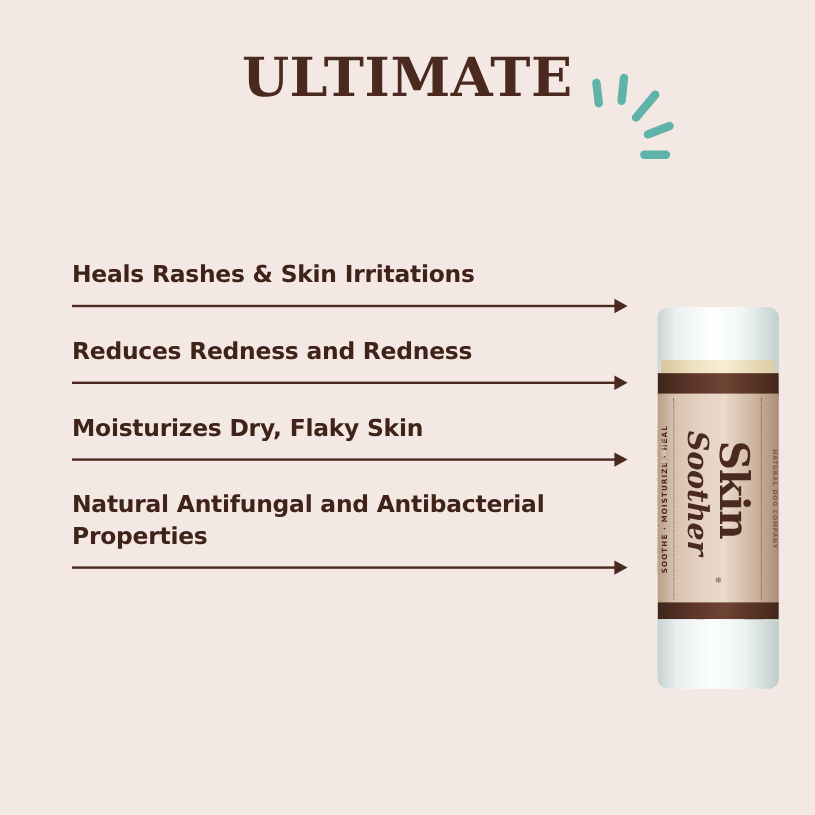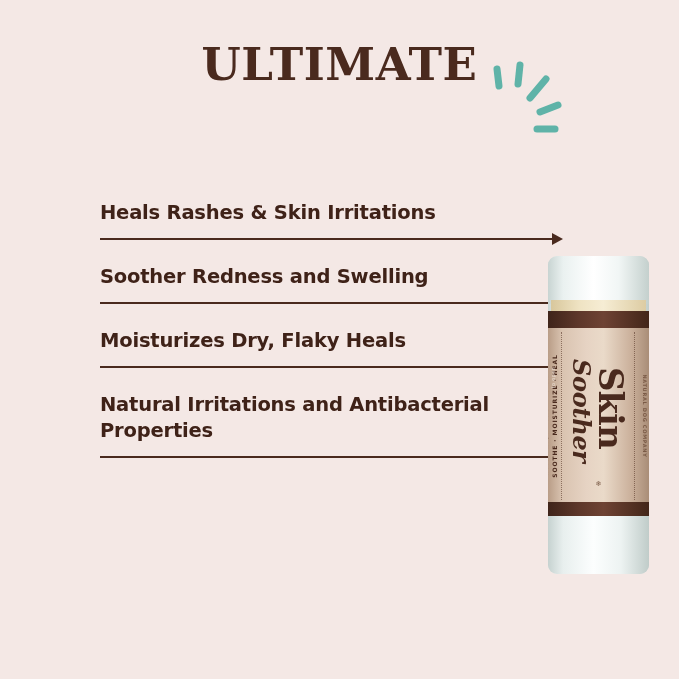--- a/index.html
+++ b/index.html
@@ -48,23 +48,22 @@
     top: 55px;
     width: 86px;
     height: 86px;
     pointer-events: none;
   }
 
   
   .benefits {
     position: absolute;
     left: 60px;
-    top: 200px;
+    top: 216px;
     width: 470px;
-    margin-left: 40px;
   }
   .benefit-item {
     position: relative;
     margin-bottom: 19px;
   }
   .benefit-text {
     font-family: "DejaVu Sans", sans-serif;
     font-weight: bold;
     font-size: 19.5px;
     line-height: 26px;
@@ -351,38 +350,38 @@
 
     <div class="benefit-item">
       <div class="benefit-text">Heals Rashes &amp; Skin Irritations</div>
       <div class="benefit-arrow">
         <div class="shaft"></div>
         <div class="head"></div>
       </div>
     </div>
 
     <div class="benefit-item">
-      <div class="benefit-text">Soother Redness and Swelling</div>
+      <div class="benefit-text">Reduces Redness and Redness</div>
       <div class="benefit-arrow">
         <div class="shaft"></div>
         <div class="head"></div>
       </div>
     </div>
 
 
     <div class="benefit-item">
-      <div class="benefit-text">Moisturizes Dry, Flaky Heals</div>
+      <div class="benefit-text">Moisturizes Dry, Flaky Skin</div>
       <div class="benefit-arrow">
         <div class="shaft"></div>
         <div class="head"></div>
       </div>
     </div>
 
     <div class="benefit-item">
-      <div class="benefit-text">Natural Irritations and Antibacterial
+      <div class="benefit-text">Natural Antifungal and Antibacterial
 Properties</div>
       <div class="benefit-arrow">
         <div class="shaft"></div>
         <div class="head"></div>
       </div>
     </div>
 
   </div>
 
   <div class="product">

